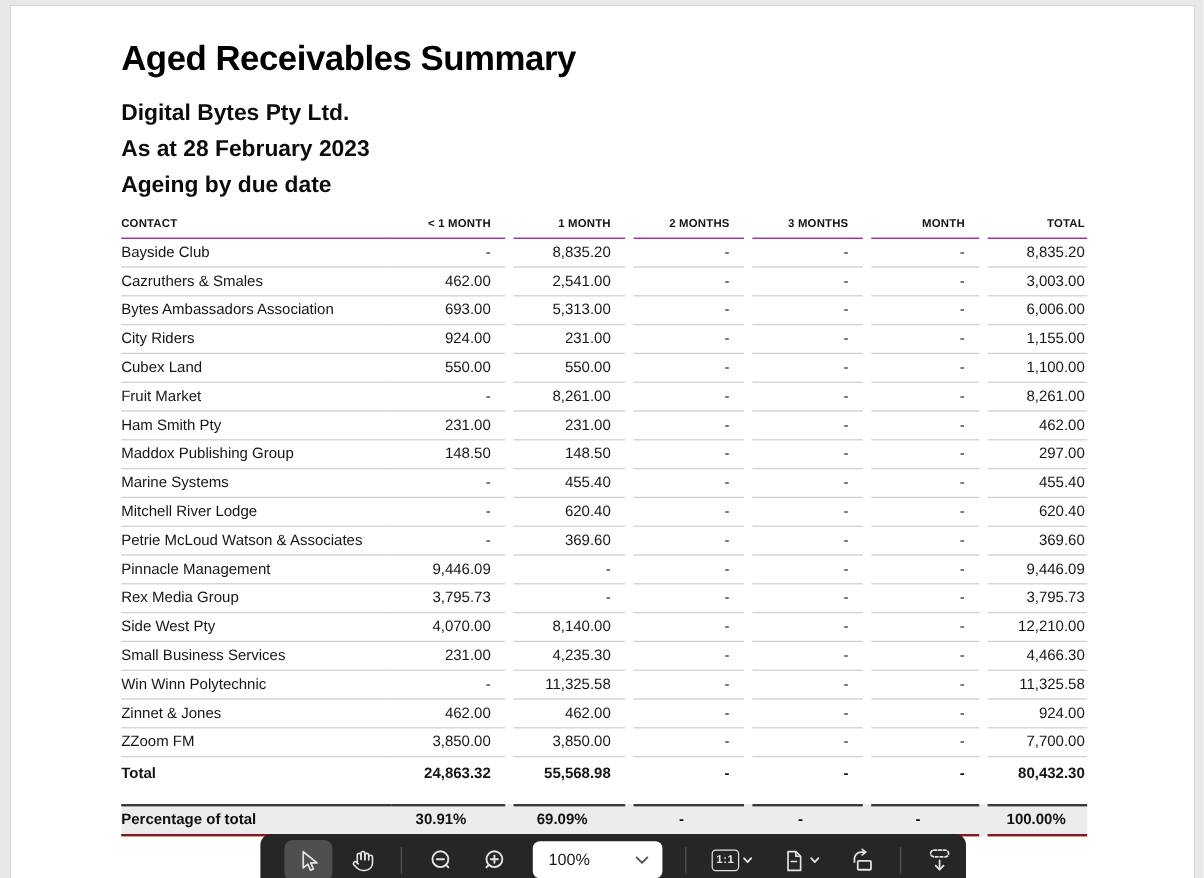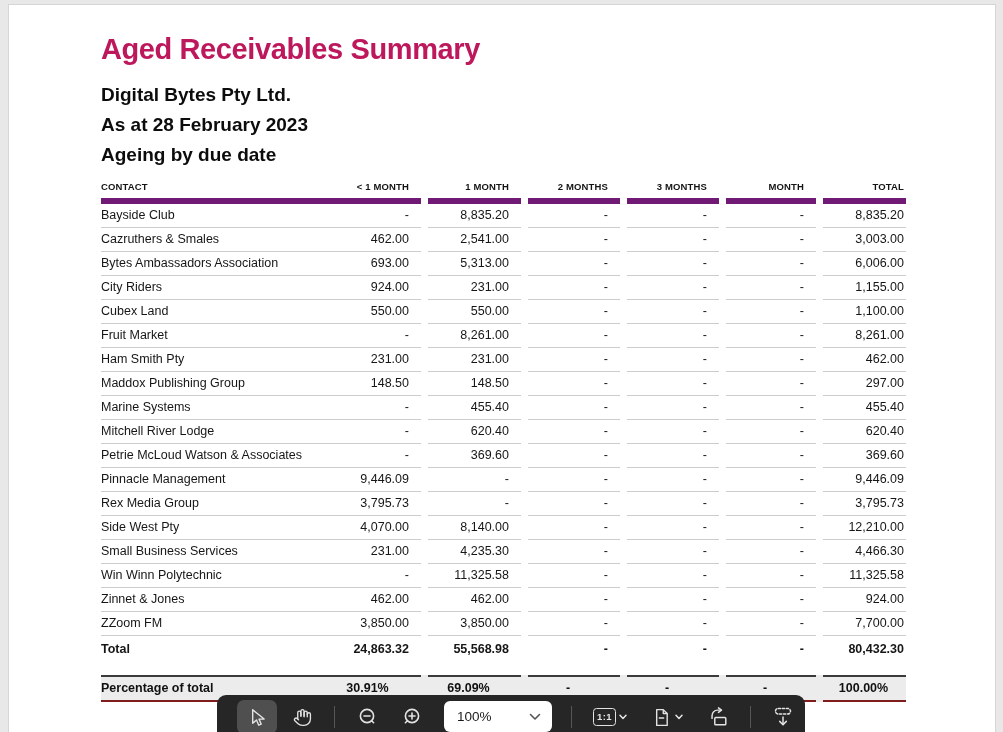--- a/index.html
+++ b/index.html
@@ -15,32 +15,32 @@
     position: absolute; left: 8px; top: 4px;
     width: 988px; height: 756px;
     background: #ffffff;
     border: 1px solid #d5d5d5;
   }
   .content { padding: 26px 0 0 92px; }
 
   .title {
     margin: 0;
     font-size: 29px; line-height: 36px;
-    font-weight: 700; color: #be185d;
+    font-weight: 700; color: #000000;
     letter-spacing: -0.4px;
   }
   .subhead { font-size: 19px; line-height: 30px; font-weight: 700; color: #0c0c0c; }
   .subgroup { margin-top: 13px; }
 
   table.rpt { table-layout: fixed; width: 805px; border-collapse: collapse; margin-top: 11px; }
   table.rpt th {
     font-size: 9.5px; font-weight: 700; color: #141414;
     letter-spacing: 0.15px;
     padding: 0 12px 6px 0;
-    border-bottom: 6px solid #701a75;
+    border-bottom: 1px solid #701a75;
     white-space: nowrap;
   }
   table.rpt td {
     font-size: 12.5px; line-height: 15px; color: #161616;
     padding: 4px 12px 4px 0;
     border-bottom: 1px solid #cccccc;
     white-space: nowrap; overflow: hidden;
   }
   .rpt .contact { text-align: left; padding-right: 0 !important; }
   .rpt .num { text-align: right; }

